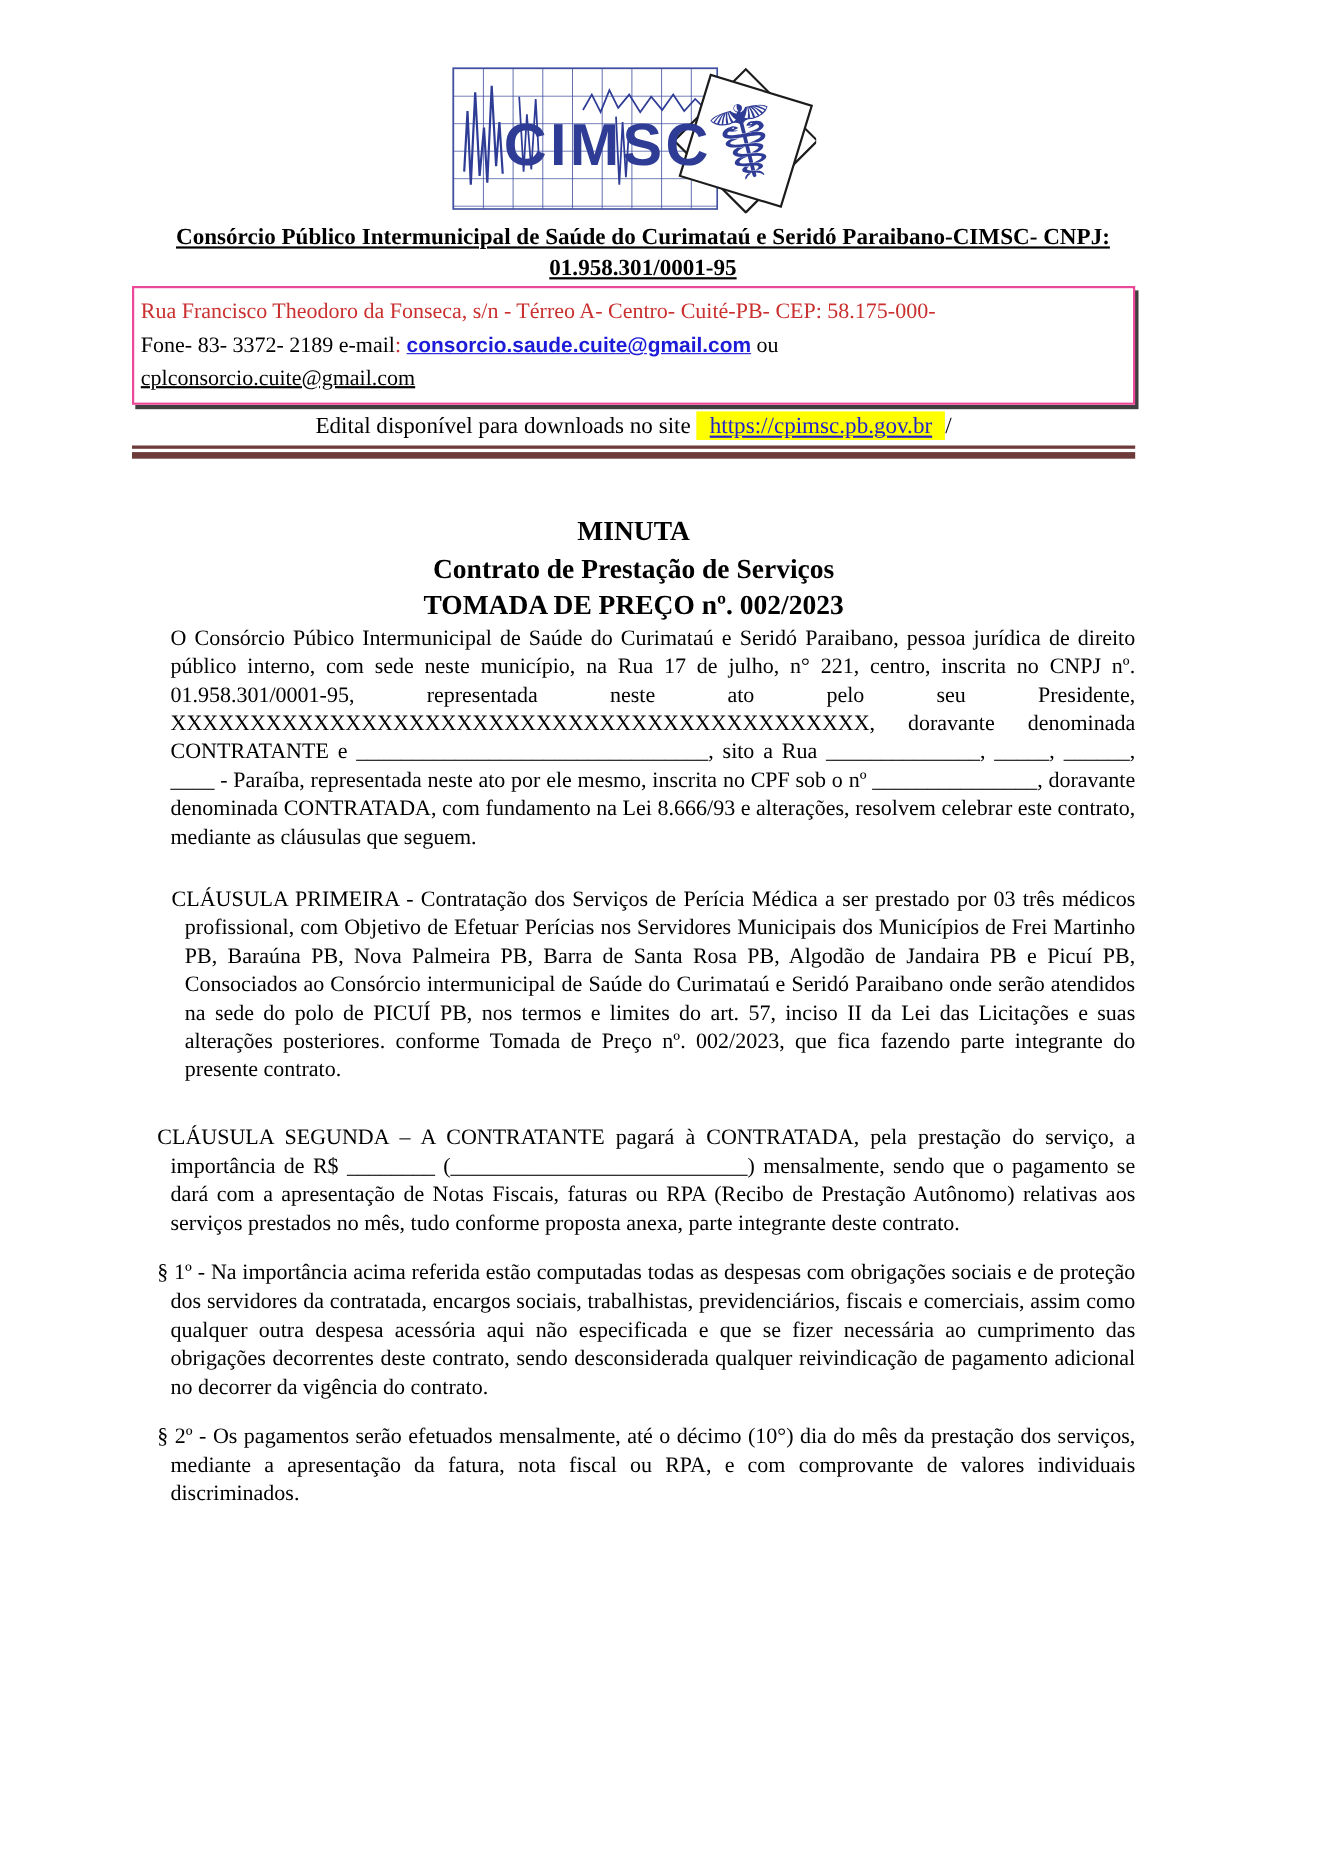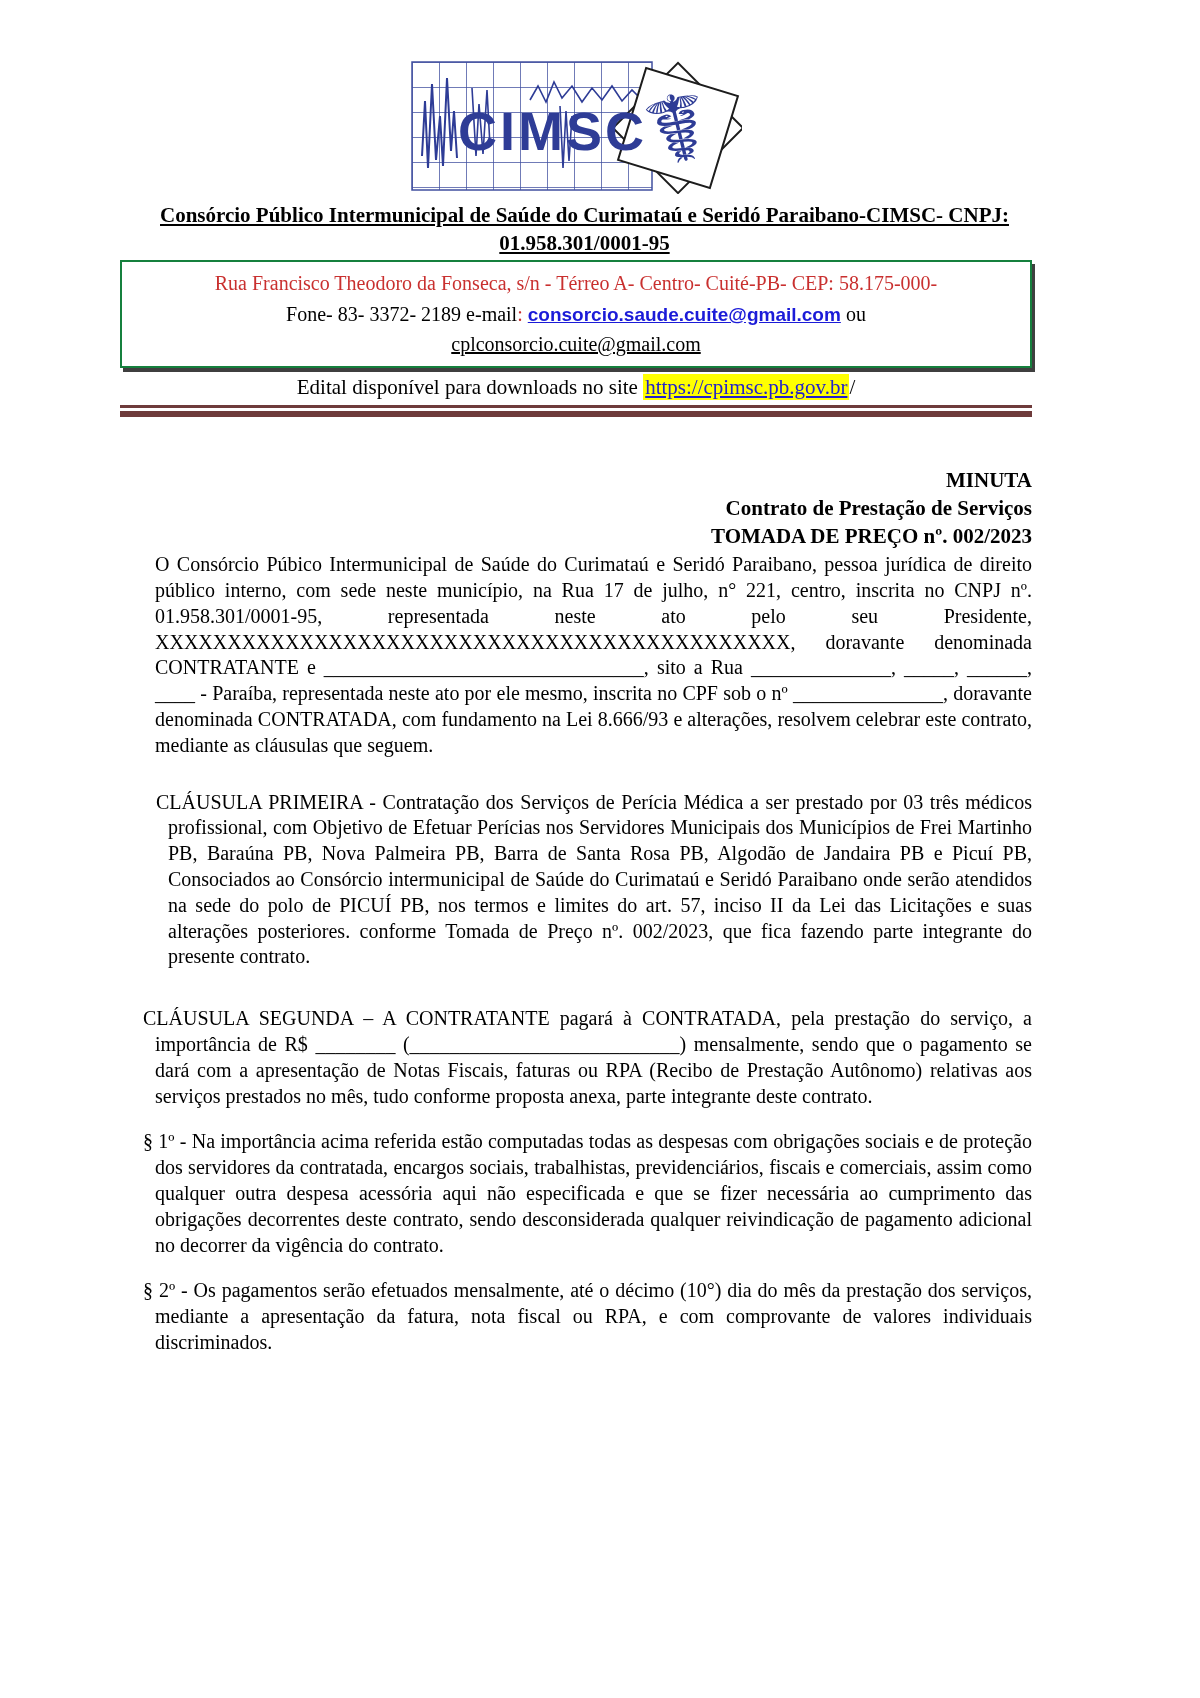--- a/index.html
+++ b/index.html
@@ -17,49 +17,49 @@
   
   .logo-wrap { text-align: center; margin-bottom: 8px; }
   .logo-wrap svg { display: inline-block; vertical-align: top; }
 
   
   .org-title { text-align: center; font-weight: bold; font-size: 21px; line-height: 1.32; }
   .org-title .u { text-decoration: underline; margin-left: 17px; }
 
   
   .info-box {
-    border: 2px solid #15803d;
+    border: 2px solid #ec4899;
     box-shadow: 3px 4px 0 #3f3f3f;
     margin-top: 3px;
     padding: 8px 6px 10px 6px;
-    text-align: center;
+    text-align: left;
   }
   .addr-line { color: #c9302f; font-size: 20px; line-height: 1.3; }
   .phone-line { font-size: 20px; margin-top: 7px; }
   .colon-red { color: #c9302f; }
   .email-primary {
     font-family: "Liberation Sans", sans-serif;
     font-weight: bold; font-size: 19px;
     color: #1b1bd8; text-decoration: underline;
   }
   .email-secondary-line { margin-top: 7px; font-size: 20px; }
   .email-secondary { color: #000000; text-decoration: underline; }
 
   .edital-line { text-align: center; font-size: 21px; margin-top: 7px; }
-  .edital-link { color: #2222cc; text-decoration: underline; background: #ffff00; padding: 1px 2px; }
+  .edital-link { color: #2222cc; text-decoration: underline; background: #ffff00; padding: 1px 12px; }
 
   .sep-double {
     margin-top: 5px;
     height: 12px;
     border-top: 3px solid #6e3b3b;
     border-bottom: 6px solid #6e3b3b;
   }
 
   
-  .doc-heading { margin-top: 50px; text-align: right; font-weight: bold; font-size: 21px; line-height: 1.33; }
+  .doc-heading { margin-top: 50px; text-align: center; font-weight: bold; font-size: 25px; line-height: 1.33; }
 
   
   .body-text { font-size: 20px; line-height: 1.29; text-align: justify; }
   .intro-para { margin-left: 35px; margin-top: 1px; }
   .hang { margin-left: 23px; padding-left: 12px; text-indent: -12px; }
   .clause-1 { margin-top: 31px; margin-left: 36px; }
   .clause-2 { margin-top: 36px; }
   .p3 { margin-top: 44px; }
   .b { font-weight: normal; }
 </style>

